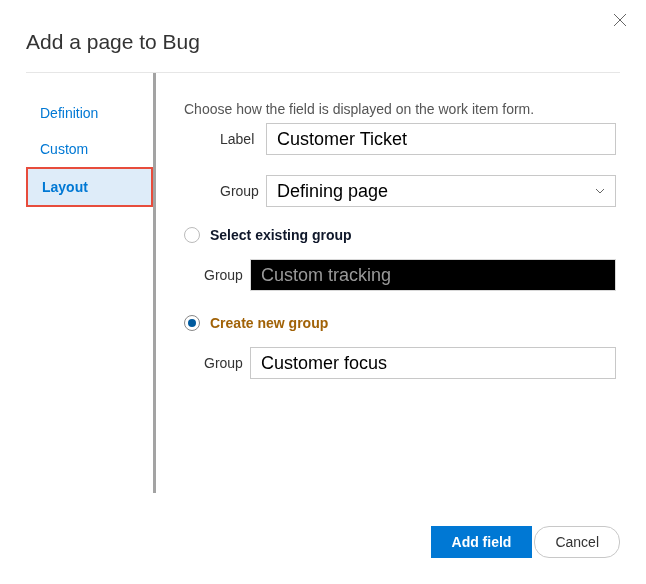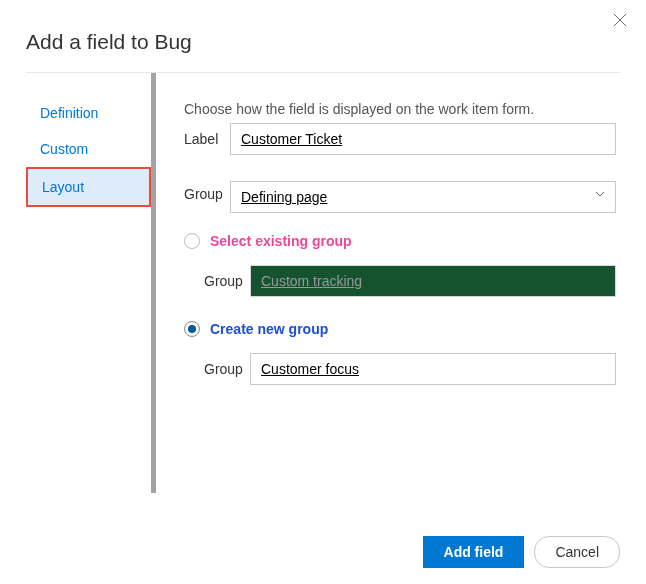--- a/index.html
+++ b/index.html
@@ -38,91 +38,92 @@
     margin: 0 26px;
   }
   .body {
     display: flex;
     padding: 0 26px;
   }
   .tabs {
     width: 130px;
     flex-shrink: 0;
     padding-top: 22px;
-    border-right: 5px solid #a3a3a3;
+    border-right: 3px solid #a3a3a3;
     min-height: 420px;
   }
   .tab {
     padding: 10px 14px;
     color: #0078d4;
     cursor: pointer;
   }
   .tab.selected {
     background: #deecf9;
     border: 2.5px solid #e74c3c;
+    font-weight: bold;
   }
   .content {
     flex: 1;
     padding: 28px 4px 20px 28px;
   }
   .intro {
     color: #555;
     margin-bottom: 6px;
   }
   .row {
     display: flex;
     align-items: center;
     margin-bottom: 20px;
   }
   .row-label {
     width: 46px;
     flex-shrink: 0;
     font-size: 14px;
     color: #333;
+    margin-left: 36px;
   }
   .row-label.indent {
     width: 46px;
     margin-left: 20px;
   }
   .input {
     flex: 1;
     height: 32px;
     border: 1px solid #c8c8c8;
     padding: 0 10px;
-    font-size: 14px;
+    font-size: 18px;
     font-family: inherit;
     outline: none;
     background: #fff;
-    text-decoration: underline;
   }
   .input:disabled {
-    background: #14532d;
+    background: #000000;
     color: #999;
     border-color: #d8d8d8;
   }
   .select-wrap {
     flex: 1;
     position: relative;
   }
-  .select-wrap .input { width: 100%; padding-right: 44px; margin-top: 6px; }
+  .select-wrap .input { width: 100%; padding-right: 44px; }
   .chevron {
     position: absolute;
     right: 10px;
     top: 50%;
     transform: translateY(-50%);
     pointer-events: none;
   }
   .radio-row {
     display: flex;
     align-items: center;
     margin-bottom: 16px;
     font-weight: 600;
-    color: #ec4899;
-  }
-  .radio-row.active { color: #1d4ed8; }
+    color: #0f172a;
+  }
+  .radio-row.active { color: #a16207; }
   .radio {
     width: 16px; height: 16px;
     border-radius: 50%;
     border: 1px solid #888;
     margin-right: 10px;
     cursor: pointer;
     background: #fff;
     display: flex;
     align-items: center;
     justify-content: center;
@@ -131,24 +132,24 @@
     border-color: #bbb;
   }
   .radio .dot {
     width: 8px; height: 8px;
     border-radius: 50%;
     background: #005a9e;
   }
   .group-section { margin-bottom: 24px; }
   .footer {
     position: absolute;
-    bottom: 16px;
+    bottom: 26px;
     right: 26px;
     display: flex;
-    gap: 10px;
+    gap: 2px;
   }
   .btn {
     height: 32px;
     padding: 0 20px;
     font-size: 14px;
     font-family: inherit;
     cursor: pointer;
     border: 1px solid transparent;
   }
   .btn-primary {
@@ -169,21 +170,21 @@
 
 <div class="dialog">
 
   <div class="close-btn">
     <svg width="14" height="14" viewBox="0 0 14 14">
         <line x1="1" y1="1" x2="13" y2="13" stroke-width="1"></line>
         <line x1="13" y1="1" x2="1" y2="13" stroke-width="1"></line>
       </svg>
   </div>
 
-  <div class="title">Add a field to Bug</div>
+  <div class="title">Add a page to Bug</div>
 
   <div class="hr"></div>
 
   <div class="body">
 
     <div class="tabs">
       <div class="tab">Definition</div>
       <div class="tab">Custom</div>
       <div class="tab selected">Layout</div>
     </div>

